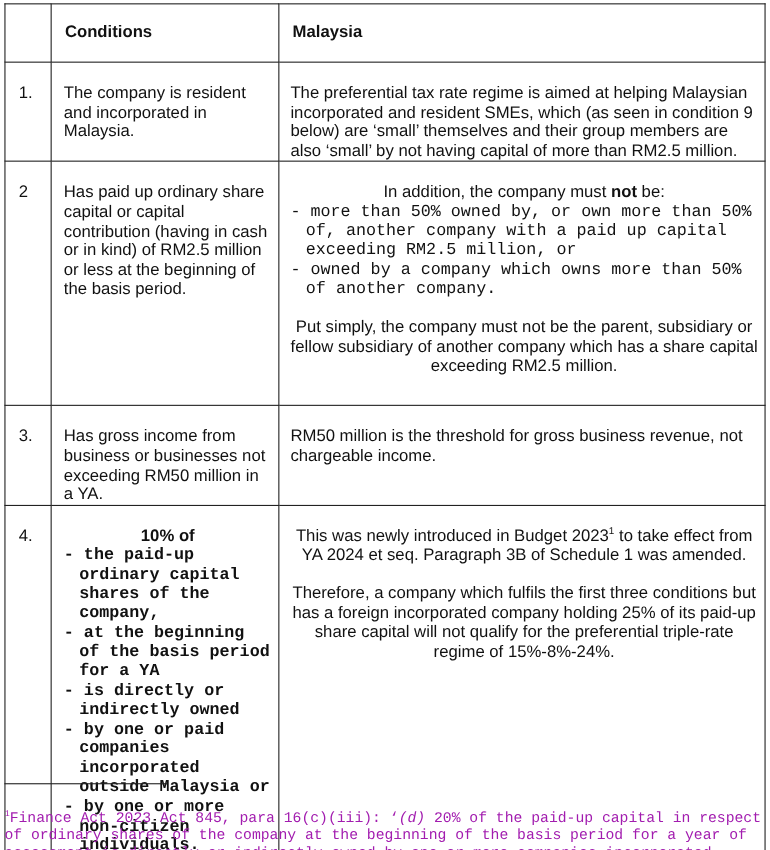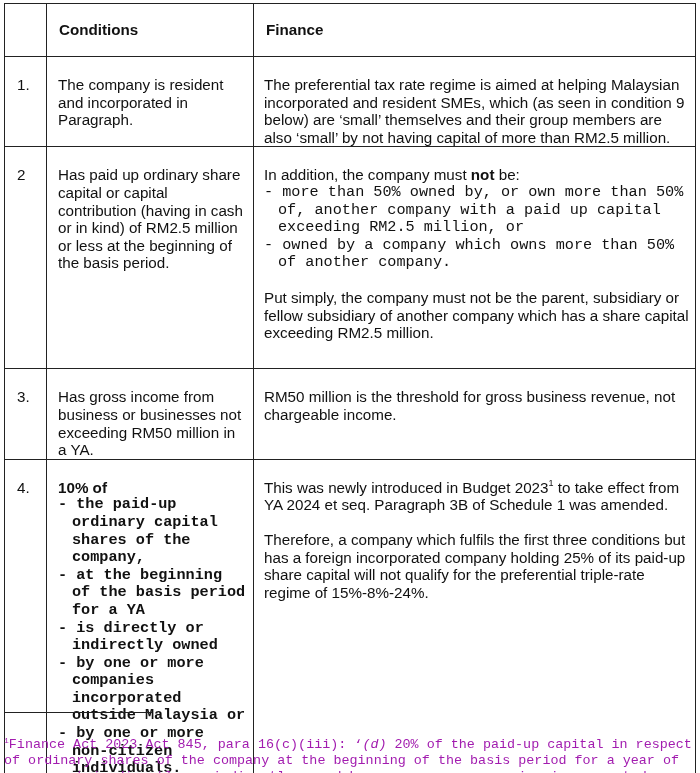--- a/index.html
+++ b/index.html
@@ -19,21 +19,21 @@
   .tbl th { font-weight: bold; height: 52px; vertical-align: middle; }
   .tbl th .in { padding-left: 12px; padding-top: 0px; }
   .num { padding: 19px 0 0 12px; }
   .cond { padding: 19px 6px 0 11px; }
   .com { padding: 19px 6px 0 10px; }
   .r1 td { height: 59px; }
   .r2 td { height: 221px; }
   .r3 td { height: 89px; }
   .r4 td { height: 260px; }
   .dash { padding-left: 14px; text-indent: -14px; margin: 0; font-family: Liberation Mono, monospace; }
-  .para { margin: 0; }
+  .para { margin: 0; text-align: center; }
   .gap { height: 17px; }
   .bold { font-weight: bold; }
   sup { font-size: 9px; line-height: 0; vertical-align: 7px; }
   .fn-rule { position: absolute; left: 4px; top: 712px; width: 148px; height: 0; border-top: 1.5px solid #222; }
   .fn {
     position: absolute; left: 4px; top: 724px; width: 692px;
     font-family: Liberation Mono, monospace; font-size: 13.4px; line-height: 16px; color: #a21caf; margin-top: 13px;
   }
   .fn .i { font-style: italic; }
   .fn sup { font-size: 8px; vertical-align: 5px; }
@@ -49,30 +49,30 @@
     </colgroup>
   <tbody>
       <tr>
     <th>
           <div class="in"></div>
         </th>
     <th>
           <div class="in">Conditions</div>
         </th>
     <th>
-          <div class="in">Finance</div>
+          <div class="in">Malaysia</div>
         </th>
   </tr>
 
   <tr class="r1">
     <td>
           <div class="num">1.</div>
         </td>
     <td>
-          <div class="cond">The company is resident and incorporated in Paragraph.</div>
+          <div class="cond">The company is resident and incorporated in Malaysia.</div>
         </td>
     <td>
           <div class="com">The preferential tax rate regime is aimed at helping Malaysian incorporated and resident SMEs, which (as seen in condition 9 below) are ‘small’ themselves and their group members are also ‘small’ by not having capital of more than RM2.5 million.</div>
         </td>
   </tr>
 
   <tr class="r2">
     <td>
           <div class="num">2</div>
         </td>
@@ -105,21 +105,21 @@
   <tr class="r4">
     <td>
           <div class="num">4.</div>
         </td>
     <td>
       <div class="cond bold">
         <p class="para">10% of</p>
         <p class="dash">- <span>the paid-up ordinary capital shares of the company,</span></p>
         <p class="dash">- <span>at the beginning of the basis period for a YA</span></p>
         <p class="dash">- <span>is directly or indirectly owned</span></p>
-        <p class="dash">- <span>by one or more companies incorporated outside Malaysia or</span></p>
+        <p class="dash">- <span>by one or paid companies incorporated outside Malaysia or</span></p>
         <p class="dash">- <span>by one or more non-citizen individuals.</span></p>
       </div>
     </td>
     <td>
       <div class="com">
         <p class="para"><span>This was newly introduced in Budget 2023</span><sup>1</sup><span> to take effect from YA 2024 et seq. Paragraph 3B of Schedule 1 was amended.</span></p>
         <div class="gap"></div>
         <p class="para">Therefore, a company which fulfils the first three conditions but has a foreign incorporated company holding 25% of its paid-up share capital will not qualify for the preferential triple-rate regime of 15%-8%-24%.</p>
       </div>
     </td>

